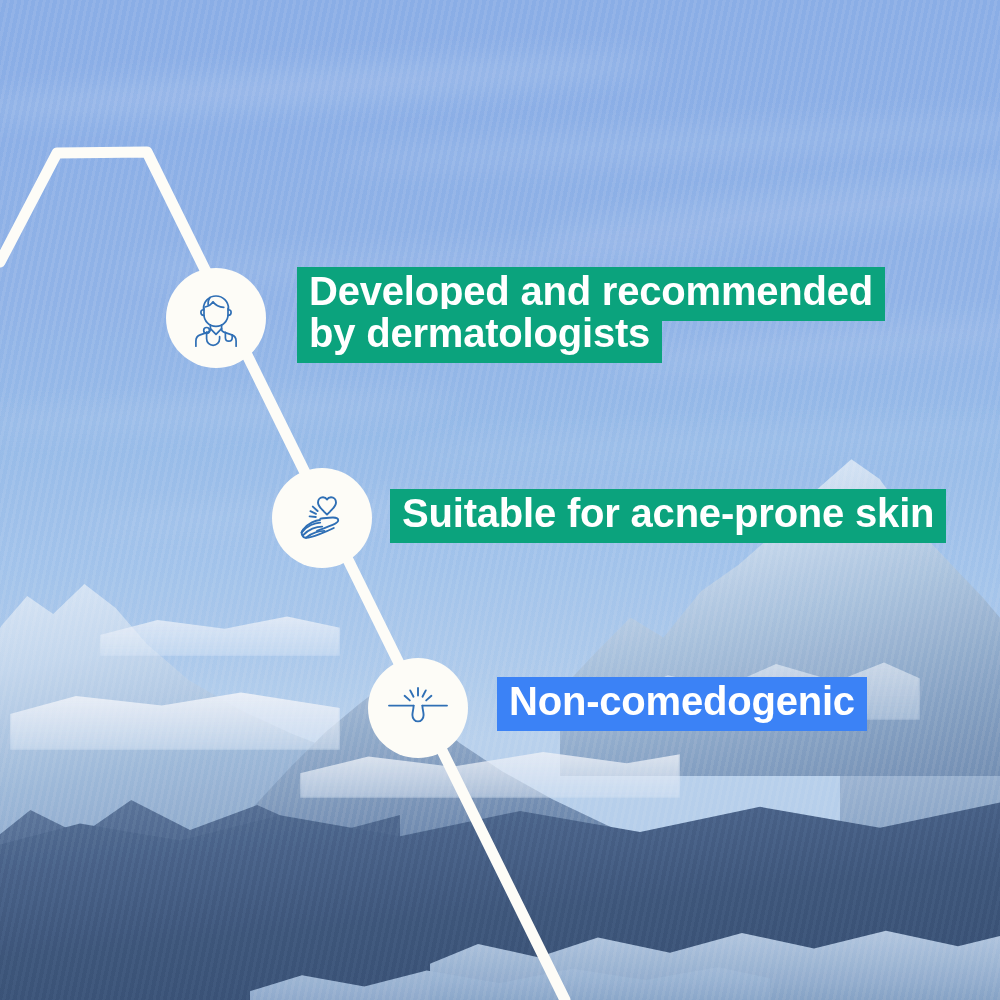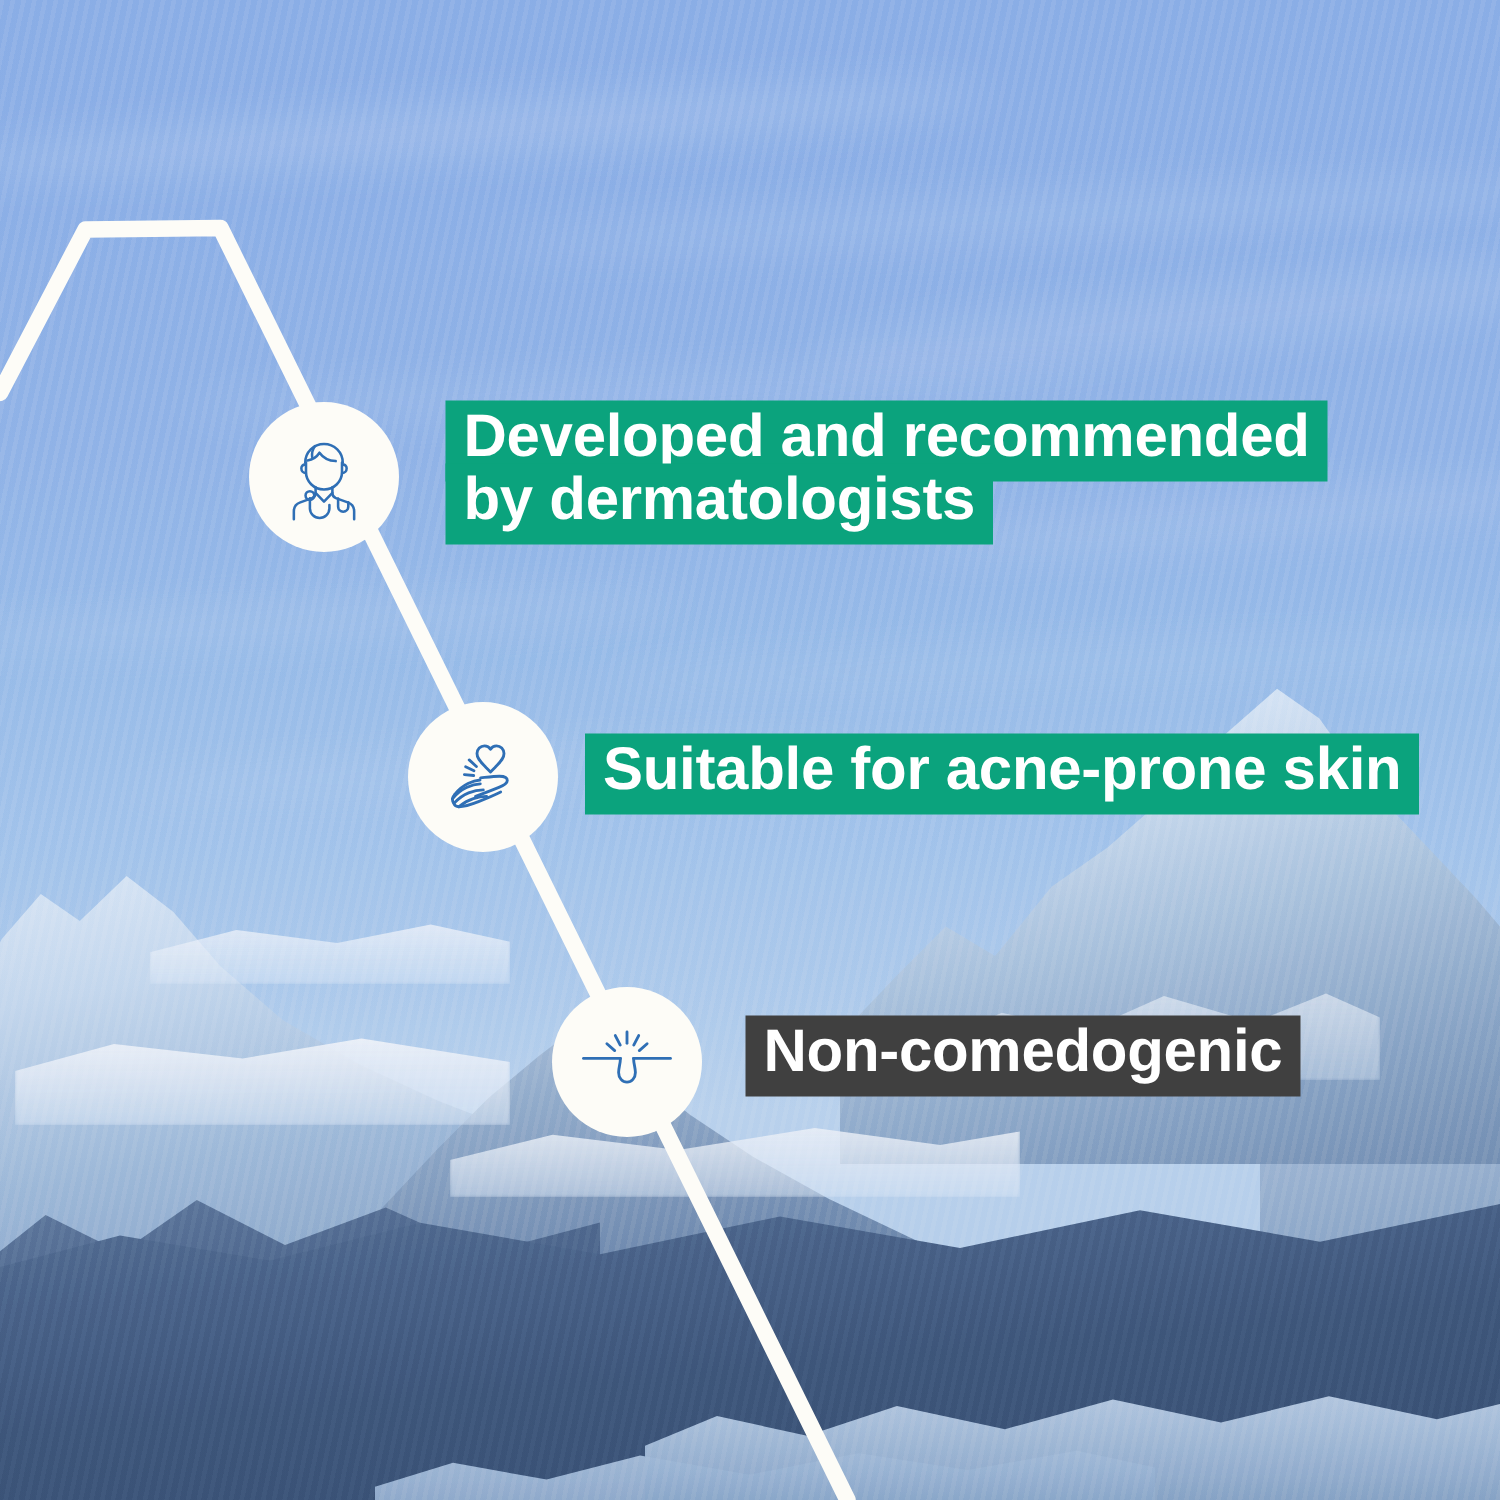--- a/index.html
+++ b/index.html
@@ -270,15 +270,15 @@
 
       <path d="M29.6 31.6c0 3.6-1.2 6.2-1.2 9.4 0 3.6 2.5 6.4 5.6 6.4s5.6-2.8 5.6-6.4c0-3.2-1.2-5.8-1.2-9.4"></path>
     </svg>
   </div>
 
   <div class="banner banner-1"><span style="background: rgb(11, 163, 125);">Developed and recommended
 by dermatologists</span></div>
 
   <div class="banner banner-2"><span style="background: rgb(11, 163, 125);">Suitable for acne-prone skin</span></div>
 
-  <div class="banner banner-3"><span style="background: #404040;">Non-comedogenic</span></div>
+  <div class="banner banner-3"><span style="background: #3b82f6;">Non-comedogenic</span></div>
 
 </div>
 
 </body></html>

